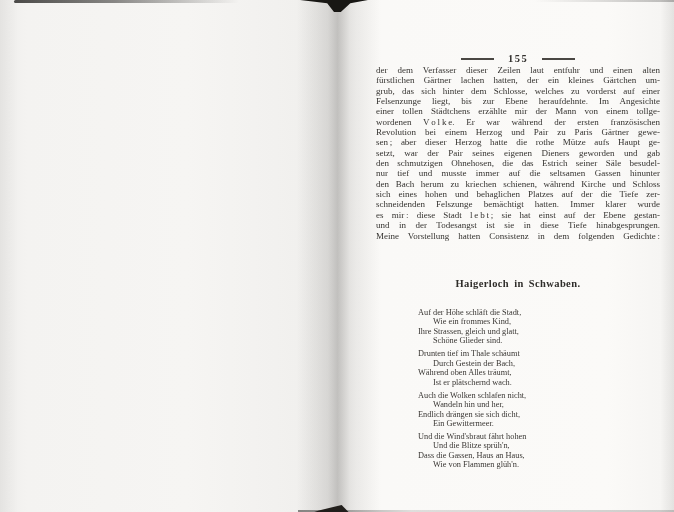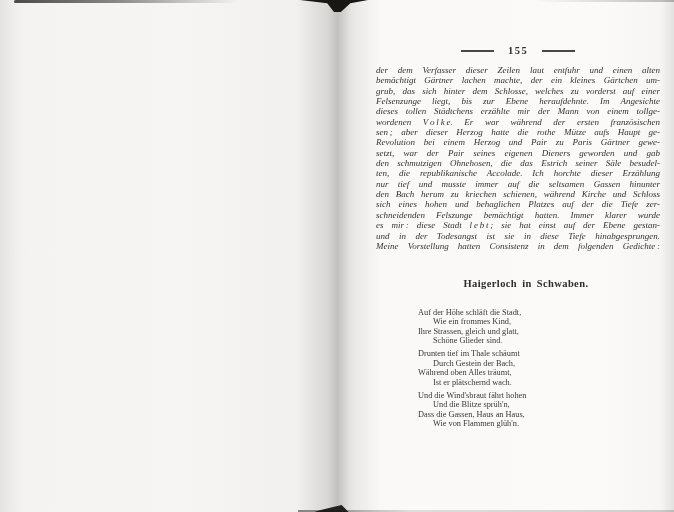--- a/index.html
+++ b/index.html
@@ -34,30 +34,30 @@
   .edge-bottom { position:absolute; left:298px; bottom:0; width:376px; height:2px;
     background:linear-gradient(to right, rgba(28,27,25,0.5), rgba(28,27,25,0.12) 30%, rgba(28,27,25,0.2) 100%); }
   .edge-right-vignette { position:absolute; right:0; top:0; width:14px; height:512px;
     background:linear-gradient(to right, rgba(0,0,0,0), rgba(0,0,0,0.05)); }
   .edge-left-vignette { position:absolute; left:0; top:0; width:18px; height:512px;
     background:linear-gradient(to right, rgba(0,0,0,0.045), rgba(0,0,0,0)); }
 
   
   .text-col { position:absolute; left:376px; top:44px; width:284px; color:#343230; }
 
-  .page-header { position:absolute; top:0; left:0; width:284px; height:13px;
+  .page-header { position:absolute; top:8px; left:0; width:284px; height:13px;
     display:flex; justify-content:center; align-items:center; gap:14px; }
   .hrule { display:inline-block; width:33px; height:1.4px; background:#4a4743; margin-top:1px; }
   .pagenum { font-size:10.5px; font-weight:700; letter-spacing:1.5px; color:#33312e; line-height:12px; }
 
   .body-par { position:absolute; top:21px; left:0; width:284px; }
   .pline { font-size:9px; line-height:10.35px; height:10.35px; white-space:nowrap;
-    text-align:justify; text-align-last:justify; color:#353330;font-style:italic; }
+    text-align:justify; text-align-last:justify; color:#353330; }
 
-  .poem-title { position:absolute; top:234px; left:8px; width:284px; text-align:center;
+  .poem-title { position:absolute; top:234px; left:0; width:284px; text-align:center;
     font-weight:700; font-size:10.5px; letter-spacing:0.4px; word-spacing:2px; color:#2f2d2a; }
 
   .poem { position:absolute; top:264px; left:42px; }
   .stanza { margin-bottom:3.8px; }
   .vline { font-size:8.3px; line-height:9.4px; height:9.4px; white-space:nowrap; color:#3a3734; }
   .vindent { padding-left:15px; }
 </style>
 </head>
 <body>
 
@@ -78,30 +78,29 @@
   <div class="text-col">
 
     <div class="page-header">
       <span class="hrule"></span>
       <span class="pagenum">155</span>
       <span class="hrule"></span>
     </div>
 
     <div class="body-par">
       <div class="pline">der dem Verfasser dieser Zeilen laut entfuhr und einen alten</div>
-      <div class="pline">bemächtigt Gärtner lachen machte, der ein kleines Gärtchen um-</div>
+      <div class="pline">fürstlichen Gärtner lachen hatten, der ein kleines Gärtchen um-</div>
       <div class="pline">grub, das sich hinter dem Schlosse, welches zu vorderst auf einer</div>
       <div class="pline">Felsenzunge liegt, bis zur Ebene heraufdehnte. Im Angesichte</div>
-      <div class="pline">dieses tollen Städtchens erzählte mir der Mann von einem tollge-</div>
+      <div class="pline">einer tollen Städtchens erzählte mir der Mann von einem tollge-</div>
       <div class="pline">wordenen V o l k e. Er war während der ersten französischen</div>
+      <div class="pline">Revolution bei einem Herzog und Pair zu Paris Gärtner gewe-</div>
       <div class="pline">sen ; aber dieser Herzog hatte die rothe Mütze aufs Haupt ge-</div>
-      <div class="pline">Revolution bei einem Herzog und Pair zu Paris Gärtner gewe-</div>
       <div class="pline">setzt, war der Pair seines eigenen Dieners geworden und gab</div>
       <div class="pline">den schmutzigen Ohnehosen, die das Estrich seiner Säle besudel-</div>
-      <div class="pline">ten, die republikanische Accolade. Ich horchte dieser Erzählung</div>
       <div class="pline">nur tief und musste immer auf die seltsamen Gassen hinunter</div>
       <div class="pline">den Bach herum zu kriechen schienen, während Kirche und Schloss</div>
       <div class="pline">sich eines hohen und behaglichen Platzes auf der die Tiefe zer-</div>
       <div class="pline">schneidenden Felszunge bemächtigt hatten. Immer klarer wurde</div>
       <div class="pline">es mir : diese Stadt l e b t ; sie hat einst auf der Ebene gestan-</div>
       <div class="pline">und in der Todesangst ist sie in diese Tiefe hinabgesprungen.</div>
       <div class="pline">Meine Vorstellung hatten Consistenz in dem folgenden Gedichte :</div>
     </div>
 
     <div class="poem-title">Haigerloch in Schwaben.</div>
@@ -113,20 +112,26 @@
         <div class="vline">Ihre Strassen, gleich und glatt,</div>
         <div class="vline vindent">Schöne Glieder sind.</div>
       </div>
       <div class="stanza">
         <div class="vline">Drunten tief im Thale schäumt</div>
         <div class="vline vindent">Durch Gestein der Bach,</div>
         <div class="vline">Während oben Alles träumt,</div>
         <div class="vline vindent">Ist er plätschernd wach.</div>
       </div>
       <div class="stanza">
+        <div class="vline">Auch die Wolken schlafen nicht,</div>
+        <div class="vline vindent">Wandeln hin und her,</div>
+        <div class="vline">Endlich drängen sie sich dicht,</div>
+        <div class="vline vindent">Ein Gewittermeer.</div>
+      </div>
+      <div class="stanza">
         <div class="vline">Und die Wind'sbraut fährt hohen</div>
         <div class="vline vindent">Und die Blitze sprüh'n,</div>
         <div class="vline">Dass die Gassen, Haus an Haus,</div>
         <div class="vline vindent">Wie von Flammen glüh'n.</div>
       </div>
     </div>
 
   </div>
 </div>
 

